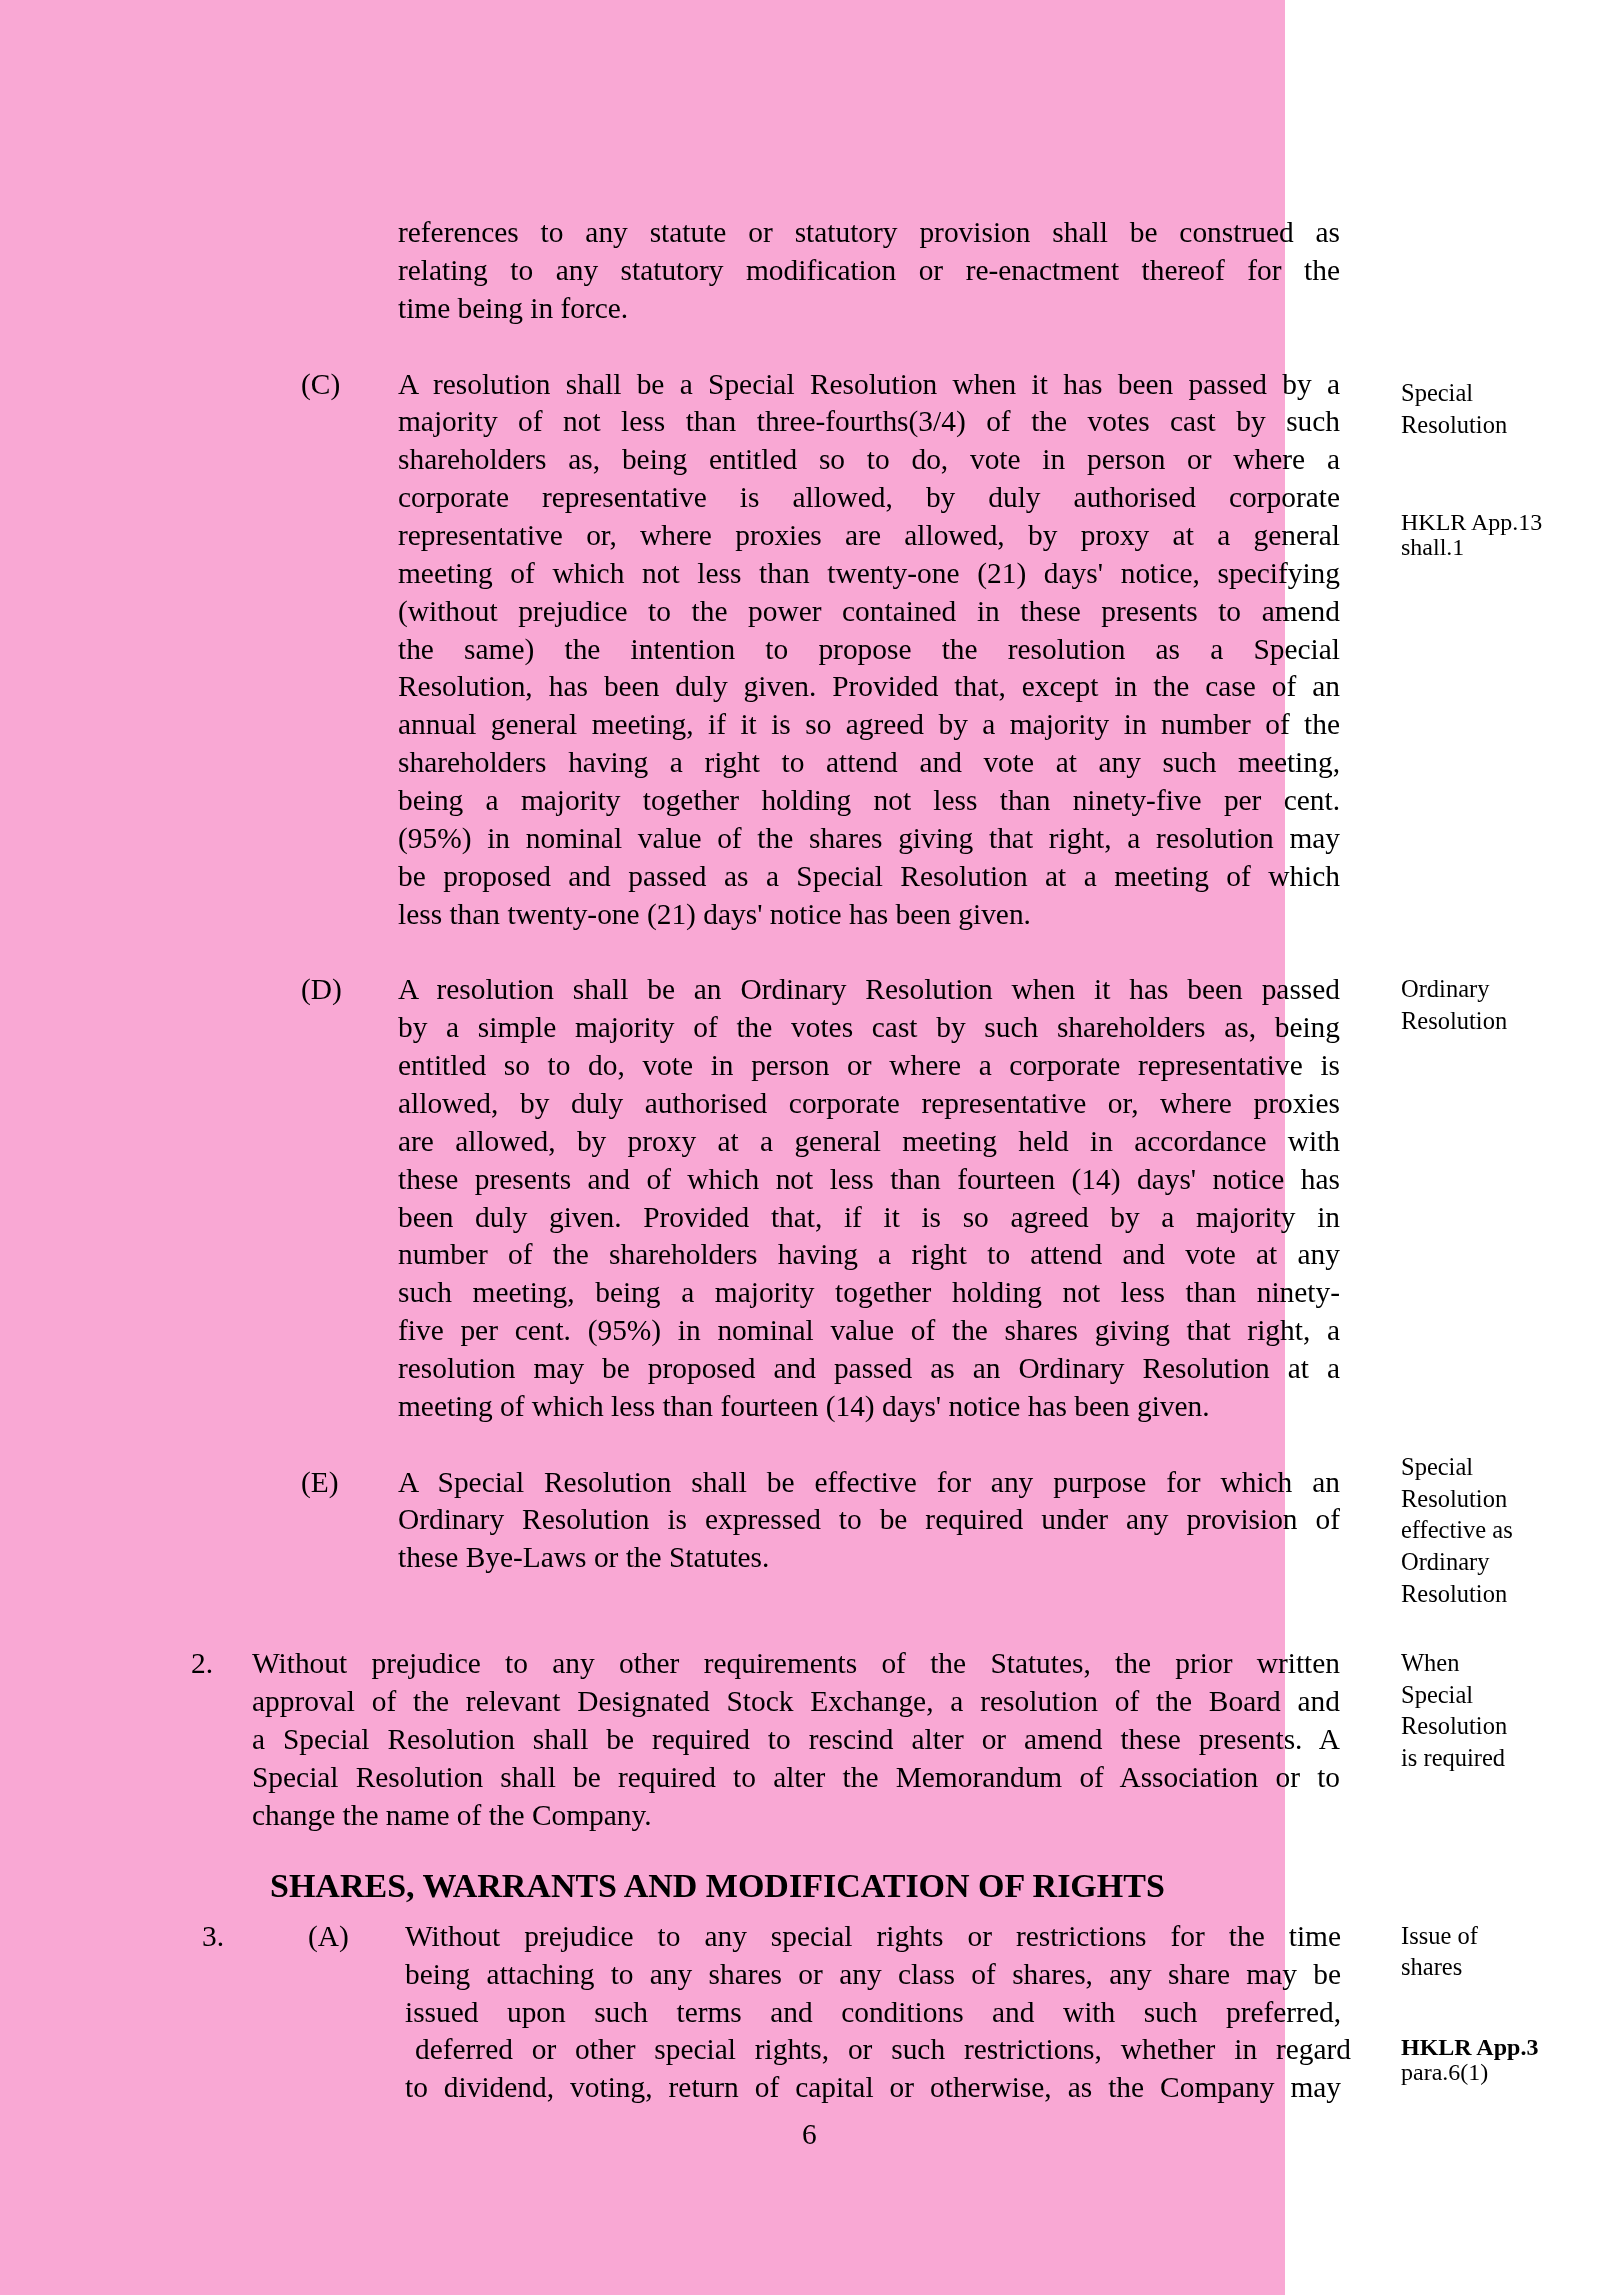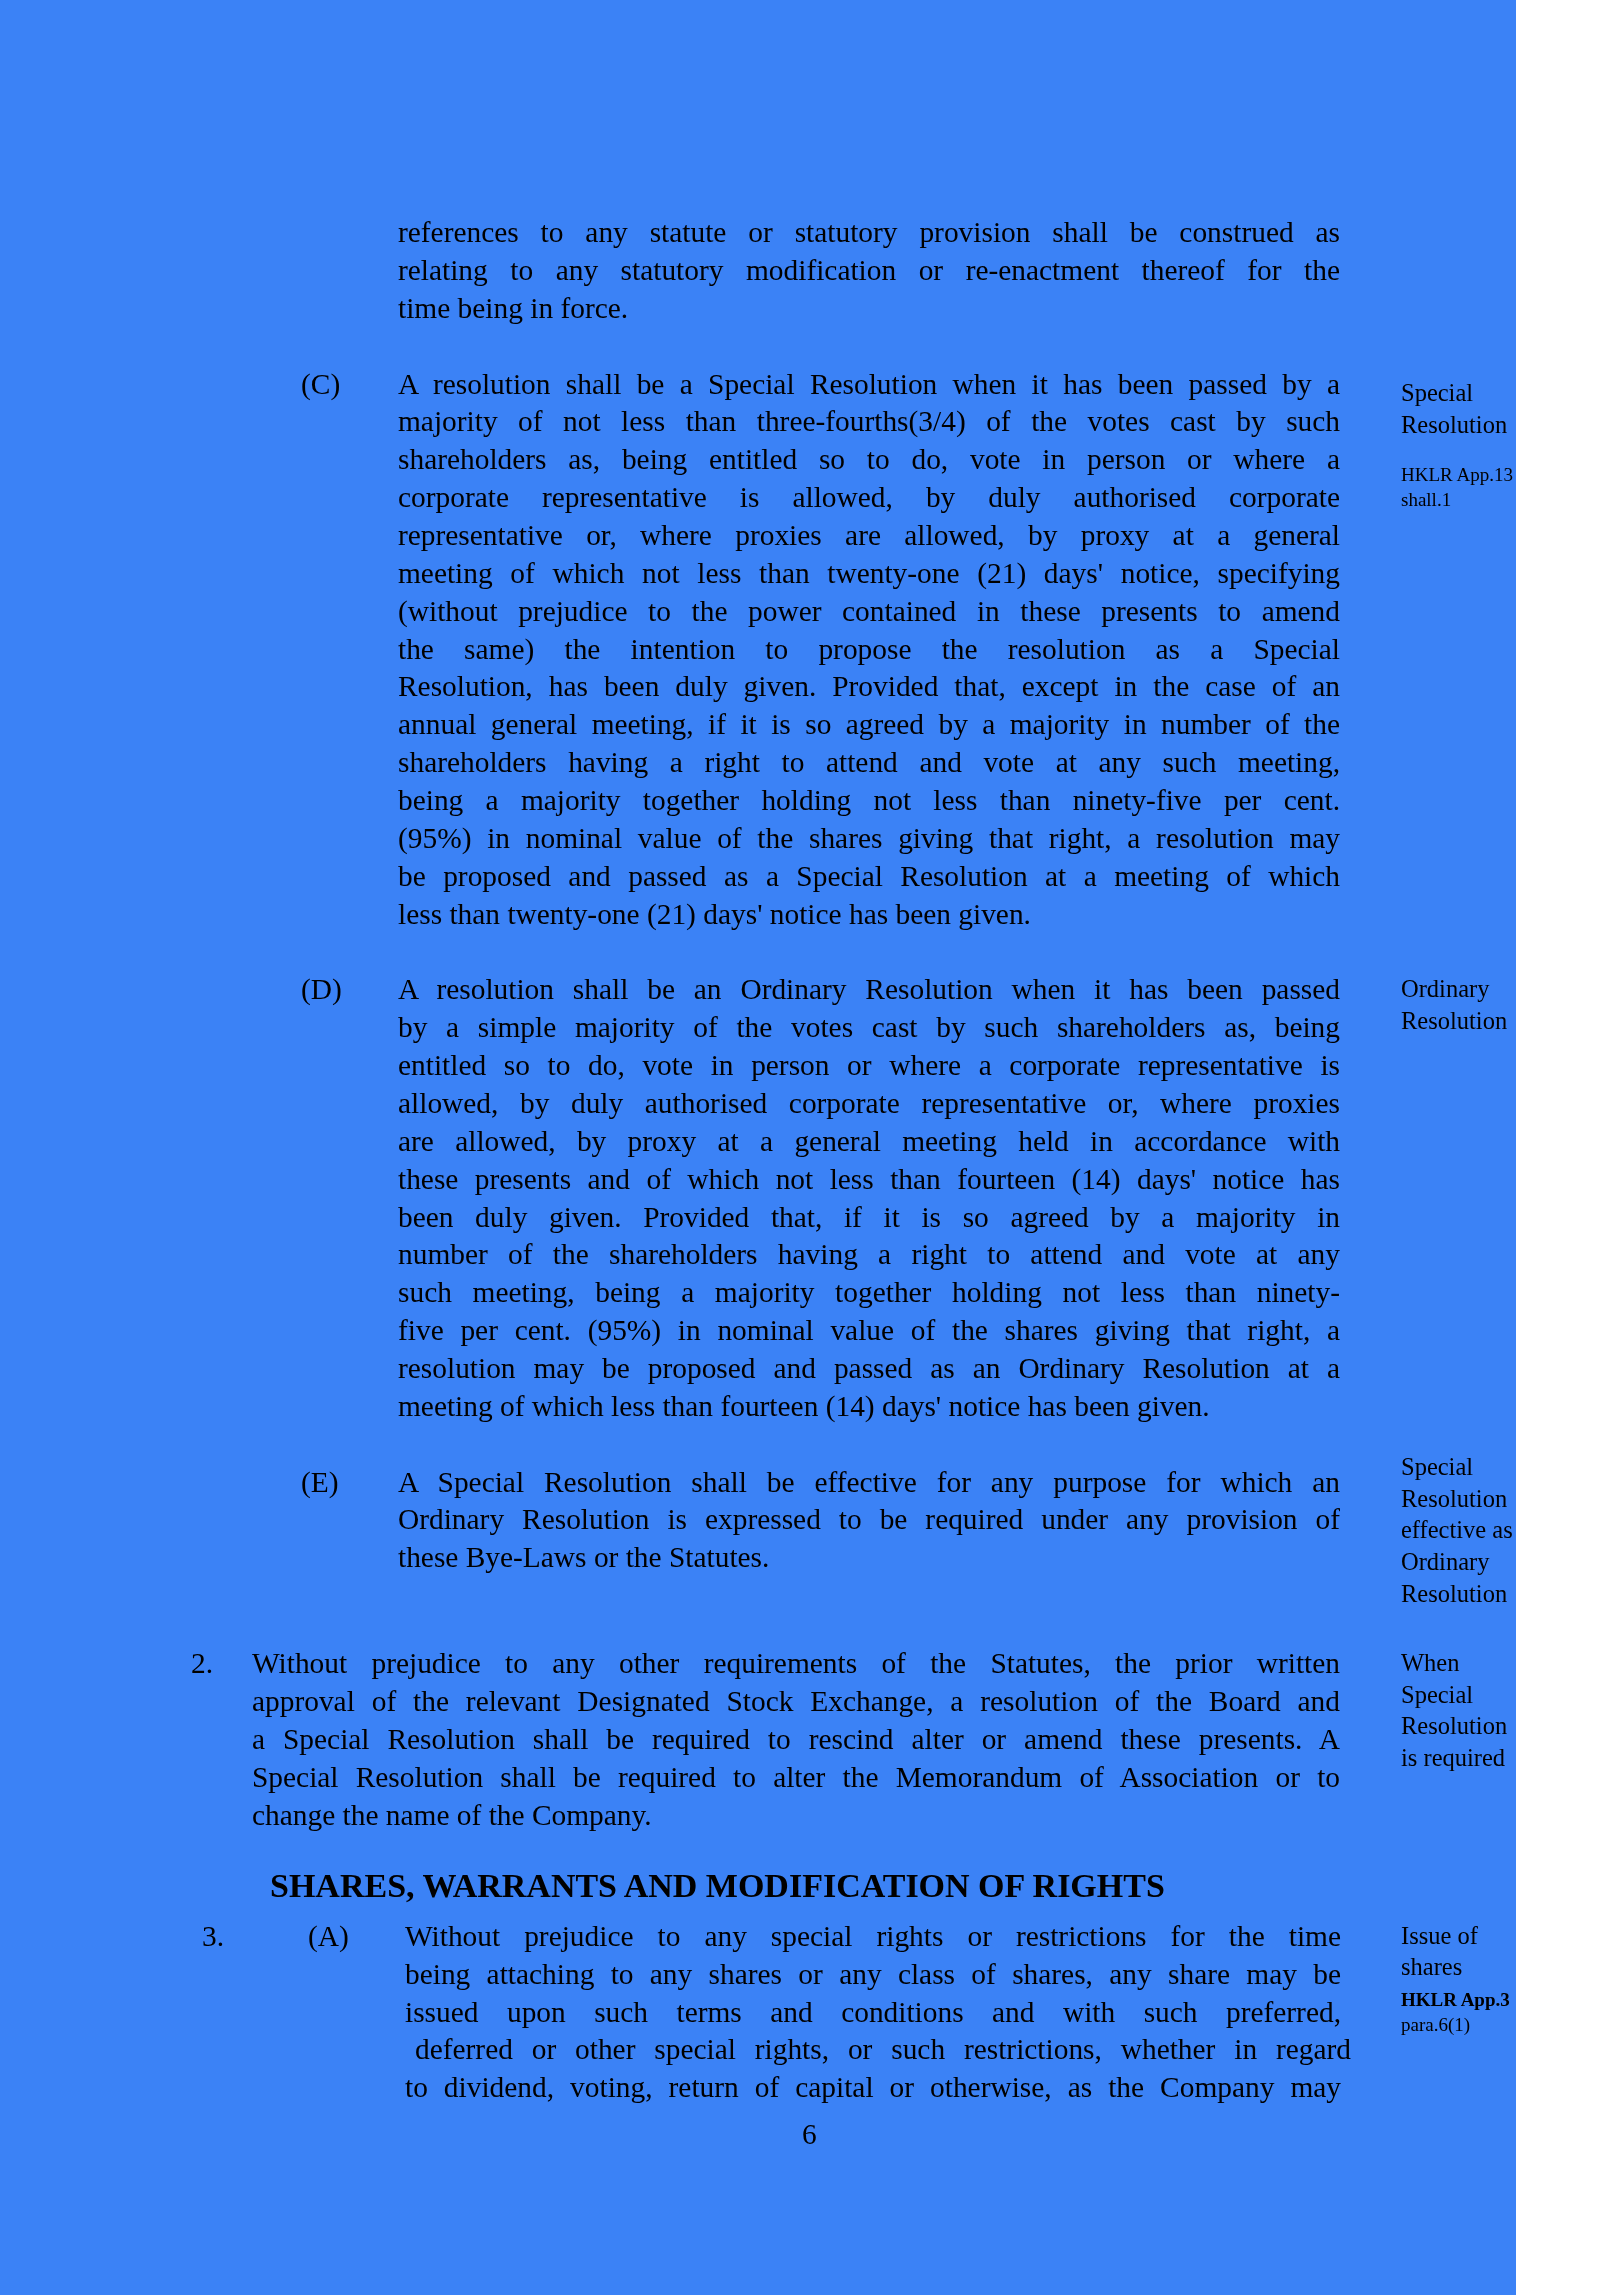--- a/index.html
+++ b/index.html
@@ -1,25 +1,25 @@
 <!DOCTYPE html>
 <html style="font-size:11.2px"><head>
 <meta charset="utf-8">
 <style>
   html, body { margin: 0; padding: 0; background: #ffffff; }
   body { width: 1622px; height: 2295px; position: relative; overflow: hidden;
          font-family: "Liberation Serif", "DejaVu Serif", serif; color: #000000; }
-  .page { position: absolute; left: 0; top: 0; width: 1516px; height: 2295px; background: #3b82f6; }
+  .page { position: absolute; left: 0; top: 0; width: 1285px; height: 2295px; background: #f9a8d4; }
   .line { position: absolute; font-size: 29.4px; line-height: 38px; height: 38px; white-space: nowrap; }
   .j { text-align: justify; text-align-last: justify; white-space: normal; overflow: hidden; }
   .l { text-align: left; }
   .label { position: absolute; font-size: 29.4px; line-height: 38px; white-space: nowrap; }
   .heading { position: absolute; font-size: 34px; line-height: 42px; font-weight: bold; white-space: nowrap; letter-spacing: 0px; }
   .note { position: absolute; font-size: 24.5px; line-height: 32px; white-space: nowrap; }
-  .note-sm { position: absolute; font-size: 19px; line-height: 25px; white-space: nowrap; }
+  .note-sm { position: absolute; font-size: 24px; line-height: 25px; white-space: nowrap; margin-top: 48px; }
   .pagenum { position: absolute; font-size: 29.4px; line-height: 38px; }
 </style>
 </head>
 <body>
 
 <div class="page">
 
   <div>
     <div class="line j" style="left:398px; top:213px; width:942px;">references to any statute or statutory provision shall be construed as</div>
     <div class="line j" style="left:398px; top:251px; width:942px;">relating to any statutory modification or re-enactment thereof for the</div>

